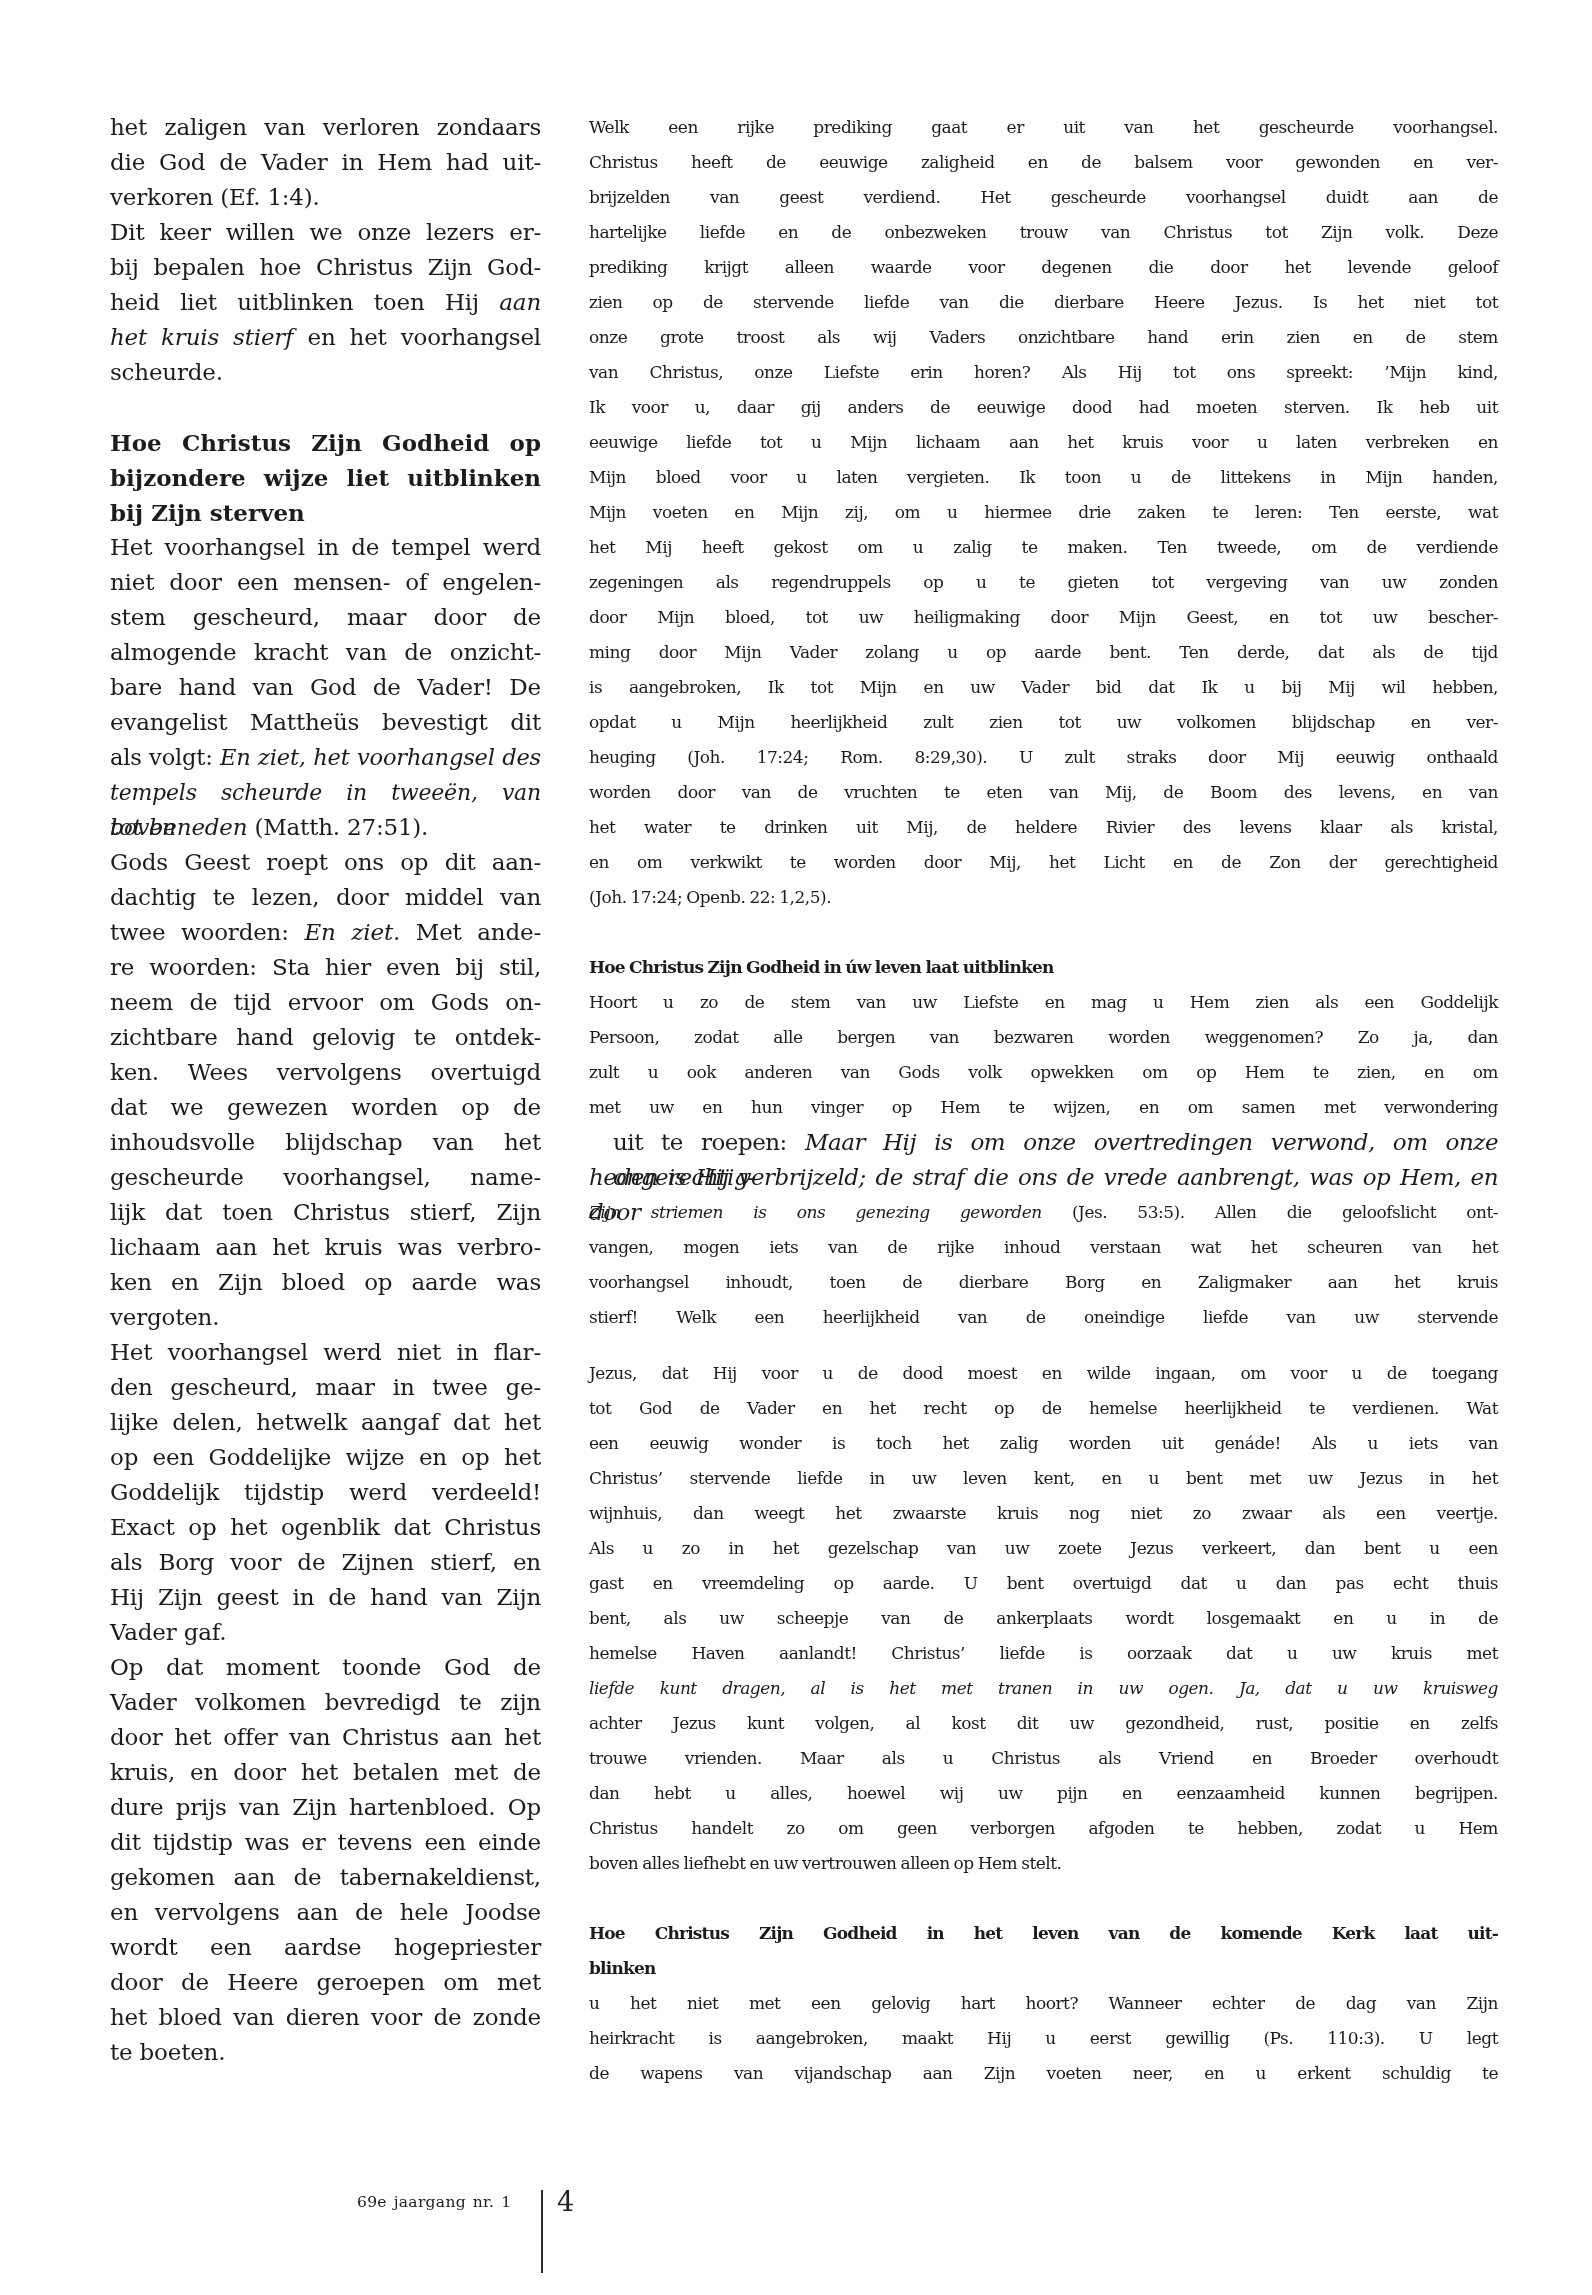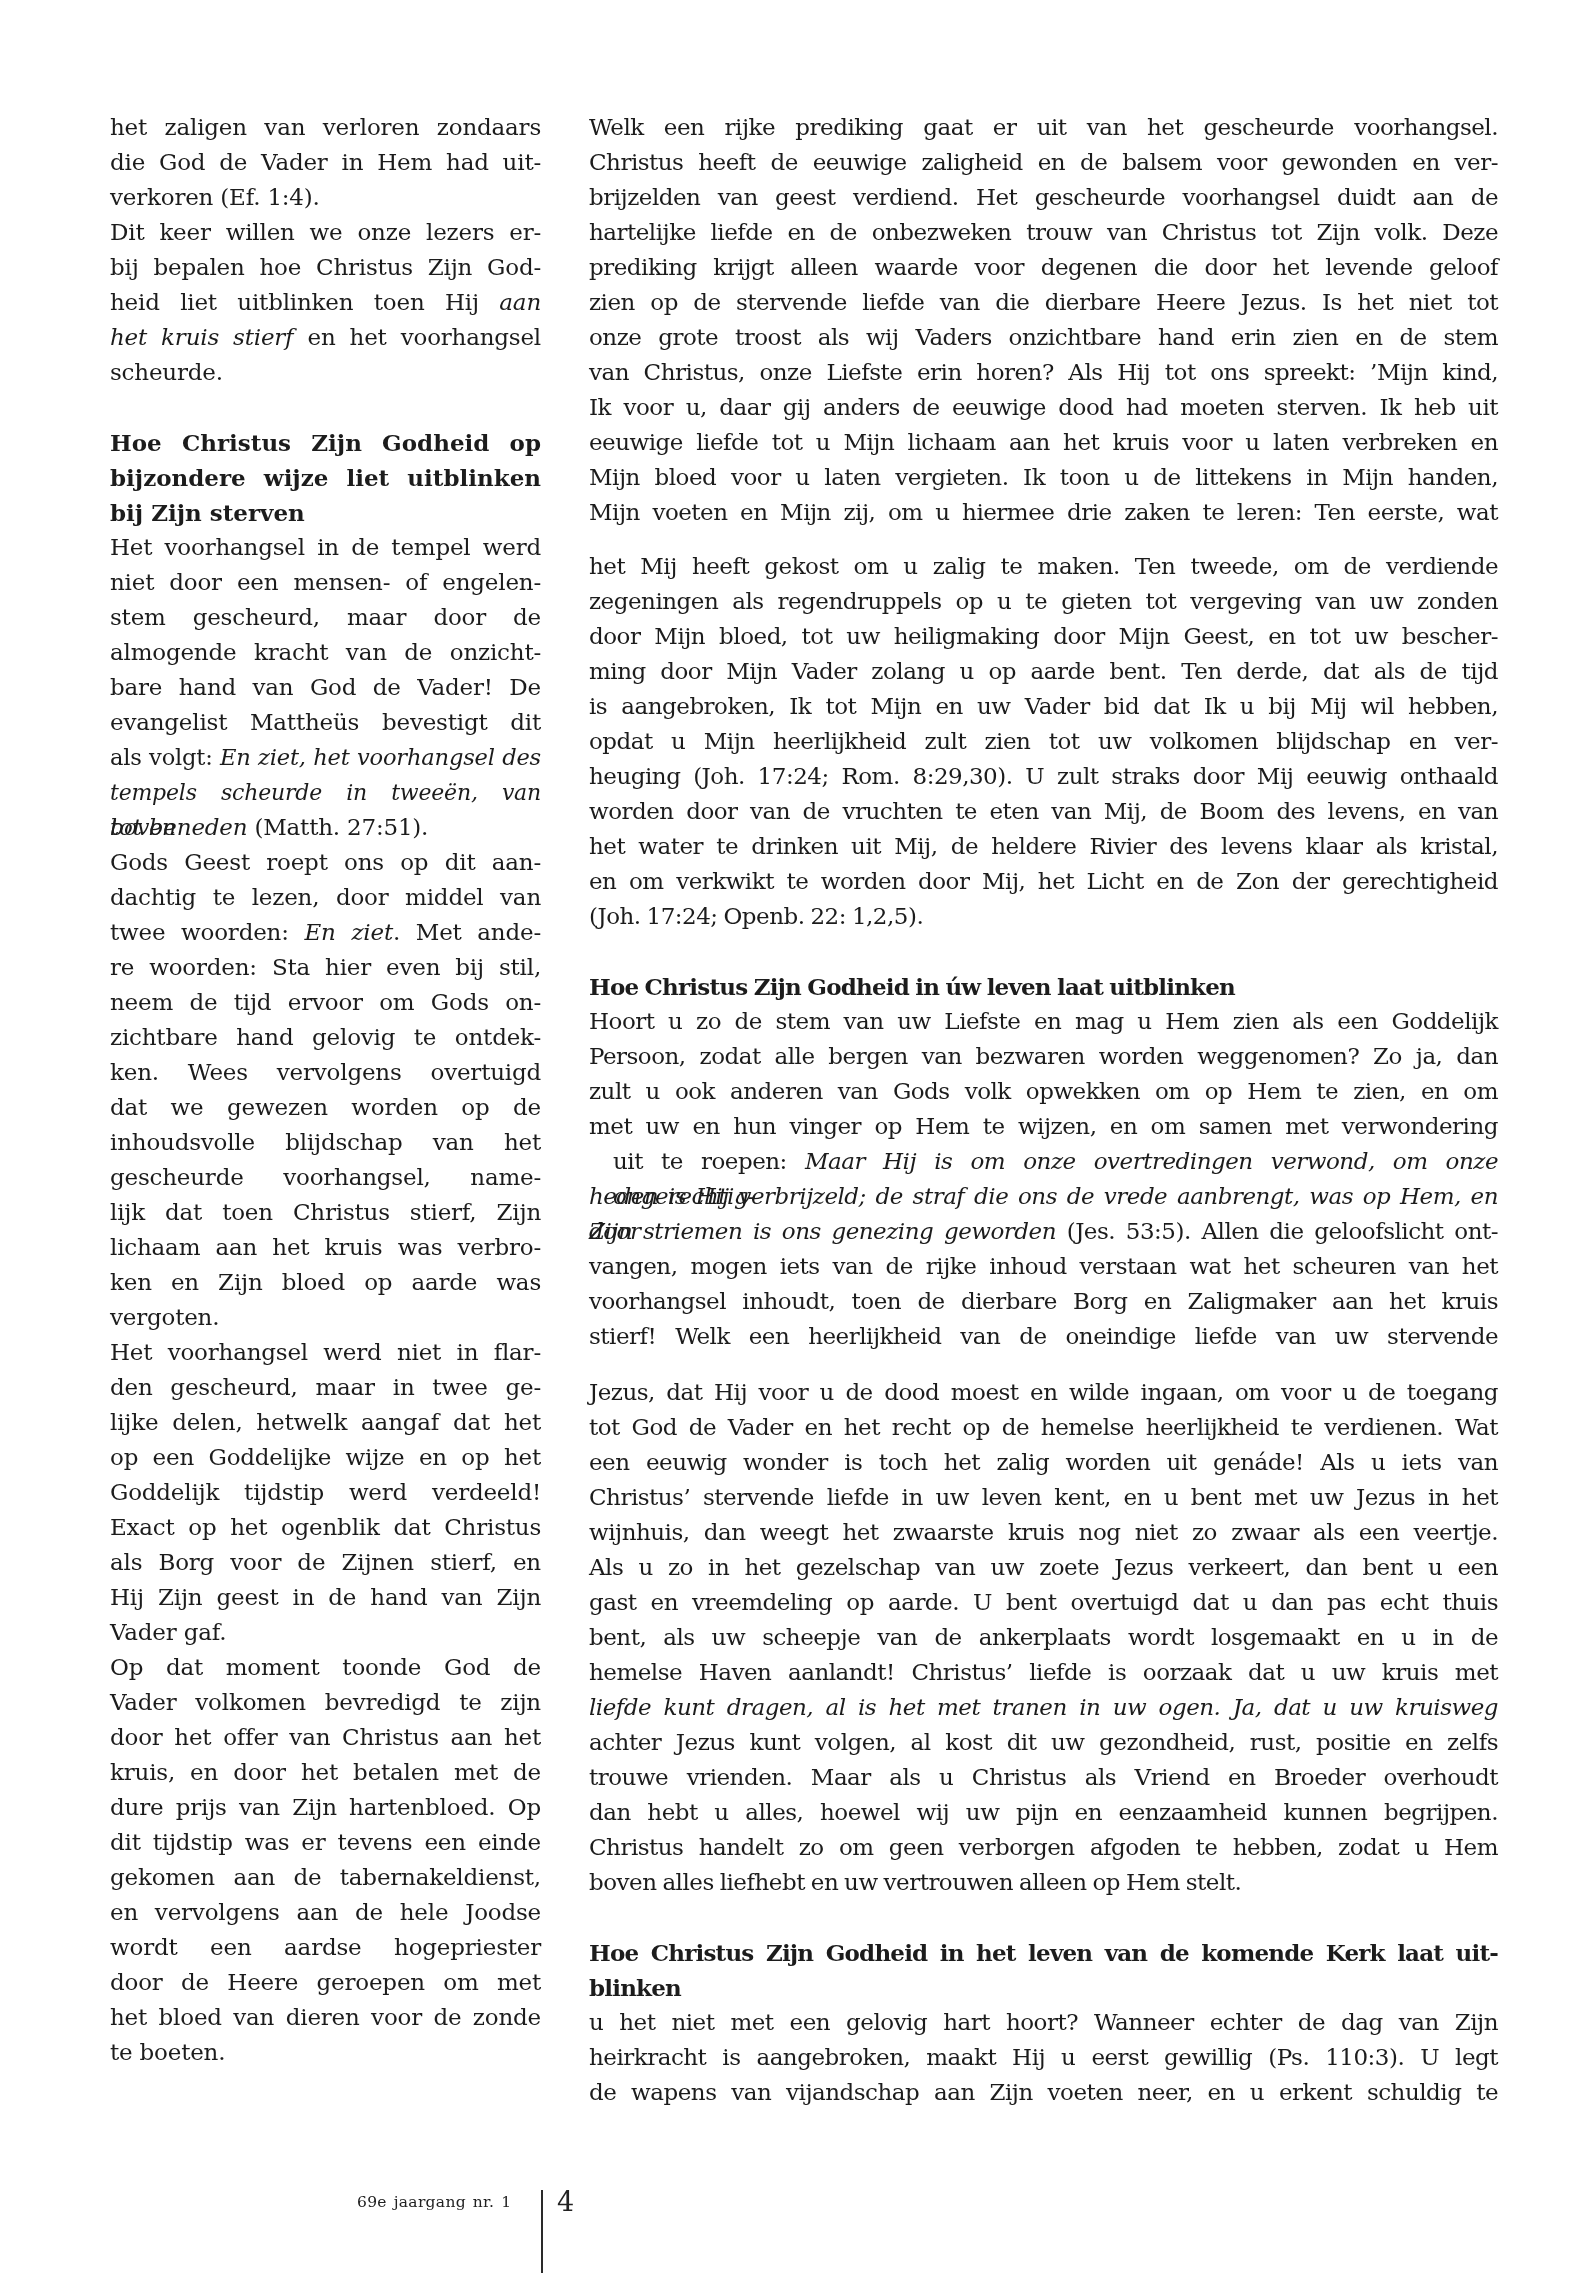--- a/index.html
+++ b/index.html
@@ -5,21 +5,21 @@
   html, body { margin: 0; padding: 0; background: #ffffff; }
   body { width: 1592px; height: 2295px; position: relative; overflow: hidden; }
   .page { position: absolute; left: 0; top: 0; width: 1592px; height: 2295px; background: #fff; color: #1c1c1c; font-family: "DejaVu Serif", "Liberation Serif", serif; }
   .col { position: absolute; top: 110px; }
   .col-left { left: 110px; width: 431px; }
   .col-right { left: 589px; width: 909px; }
   .line {
     display: block; height: 35px; line-height: 35px; white-space: nowrap;
     text-align: justify; text-align-last: justify; font-size: 23px; letter-spacing: -0.2px;
   }
-  .col-right .line { font-size: 23px; letter-spacing: -0.5px; word-spacing: -0.9px; }
+  .col-right .line { font-size: 17px; letter-spacing: -0.5px; word-spacing: -0.9px; }
   .line.last { text-align-last: left; }
   .line.heading { font-weight: bold; }
   .col-left .line.heading { letter-spacing: 0px; }
   .col-right .line.heading { letter-spacing: -0.8px; }
   .blank { display: block; height: 35px; }
   .it { font-style: italic; }
   .footer-issue { position: absolute; left: 357px; top: 2193px; font-family: "DejaVu Serif", "Liberation Serif", serif; font-size: 15.5px; color: #222; letter-spacing: 0.3px; word-spacing: 1.7px; }
   .footer-rule { position: absolute; left: 541px; top: 2190px; width: 1.7px; height: 83px; background: #2a2a2a; }
   .footer-page { position: absolute; left: 557px; top: 2186px; font-family: "DejaVu Serif", "Liberation Serif", serif; font-size: 27px; color: #222; }
 </style>
@@ -106,21 +106,21 @@
         <span class="line" style="white-space: normal;"><span>brijzelden van geest verdiend. Het gescheurde voorhangsel duidt aan de</span></span>
         <span class="line" style="white-space: normal;"><span>hartelijke liefde en de onbezweken trouw van Christus tot Zijn volk. Deze</span></span>
         <span class="line" style="white-space: normal;"><span>prediking krijgt alleen waarde voor degenen die door het levende geloof</span></span>
         <span class="line" style="white-space: normal;"><span>zien op de stervende liefde van die dierbare Heere Jezus. Is het niet tot</span></span>
         <span class="line" style="white-space: normal;"><span>onze grote troost als wij Vaders onzichtbare hand erin zien en de stem</span></span>
         <span class="line" style="white-space: normal;"><span>van Christus, onze Liefste erin horen? Als Hij tot ons spreekt: ’Mijn kind,</span></span>
         <span class="line" style="white-space: normal;"><span>Ik voor u, daar gij anders de eeuwige dood had moeten sterven. Ik heb uit</span></span>
         <span class="line" style="white-space: normal;"><span>eeuwige liefde tot u Mijn lichaam aan het kruis voor u laten verbreken en</span></span>
         <span class="line" style="white-space: normal;"><span>Mijn bloed voor u laten vergieten. Ik toon u de littekens in Mijn handen,</span></span>
         <span class="line" style="white-space: normal;"><span>Mijn voeten en Mijn zij, om u hiermee drie zaken te leren: Ten eerste, wat</span></span>
-        <span class="line" style="white-space: normal; margin-top: 19px;"><span>het Mij heeft gekost om u zalig te maken. Ten tweede, om de verdiende</span></span>
+        <span class="line" style="white-space: normal;"><span>het Mij heeft gekost om u zalig te maken. Ten tweede, om de verdiende</span></span>
         <span class="line" style="white-space: normal;"><span>zegeningen als regendruppels op u te gieten tot vergeving van uw zonden</span></span>
         <span class="line" style="white-space: normal;"><span>door Mijn bloed, tot uw heiligmaking door Mijn Geest, en tot uw bescher-</span></span>
         <span class="line" style="white-space: normal;"><span>ming door Mijn Vader zolang u op aarde bent. Ten derde, dat als de tijd</span></span>
         <span class="line" style="white-space: normal;"><span>is aangebroken, Ik tot Mijn en uw Vader bid dat Ik u bij Mij wil hebben,</span></span>
         <span class="line" style="white-space: normal;"><span>opdat u Mijn heerlijkheid zult zien tot uw volkomen blijdschap en ver-</span></span>
         <span class="line" style="white-space: normal;"><span>heuging (Joh. 17:24; Rom. 8:29,30). U zult straks door Mij eeuwig onthaald</span></span>
         <span class="line" style="white-space: normal;"><span>worden door van de vruchten te eten van Mij, de Boom des levens, en van</span></span>
         <span class="line" style="white-space: normal;"><span>het water te drinken uit Mij, de heldere Rivier des levens klaar als kristal,</span></span>
         <span class="line" style="white-space: normal;"><span>en om verkwikt te worden door Mij, het Licht en de Zon der gerechtigheid</span></span>
         <span class="line last" style="white-space: normal;"><span>(Joh. 17:24; Openb. 22: 1,2,5).</span></span>

